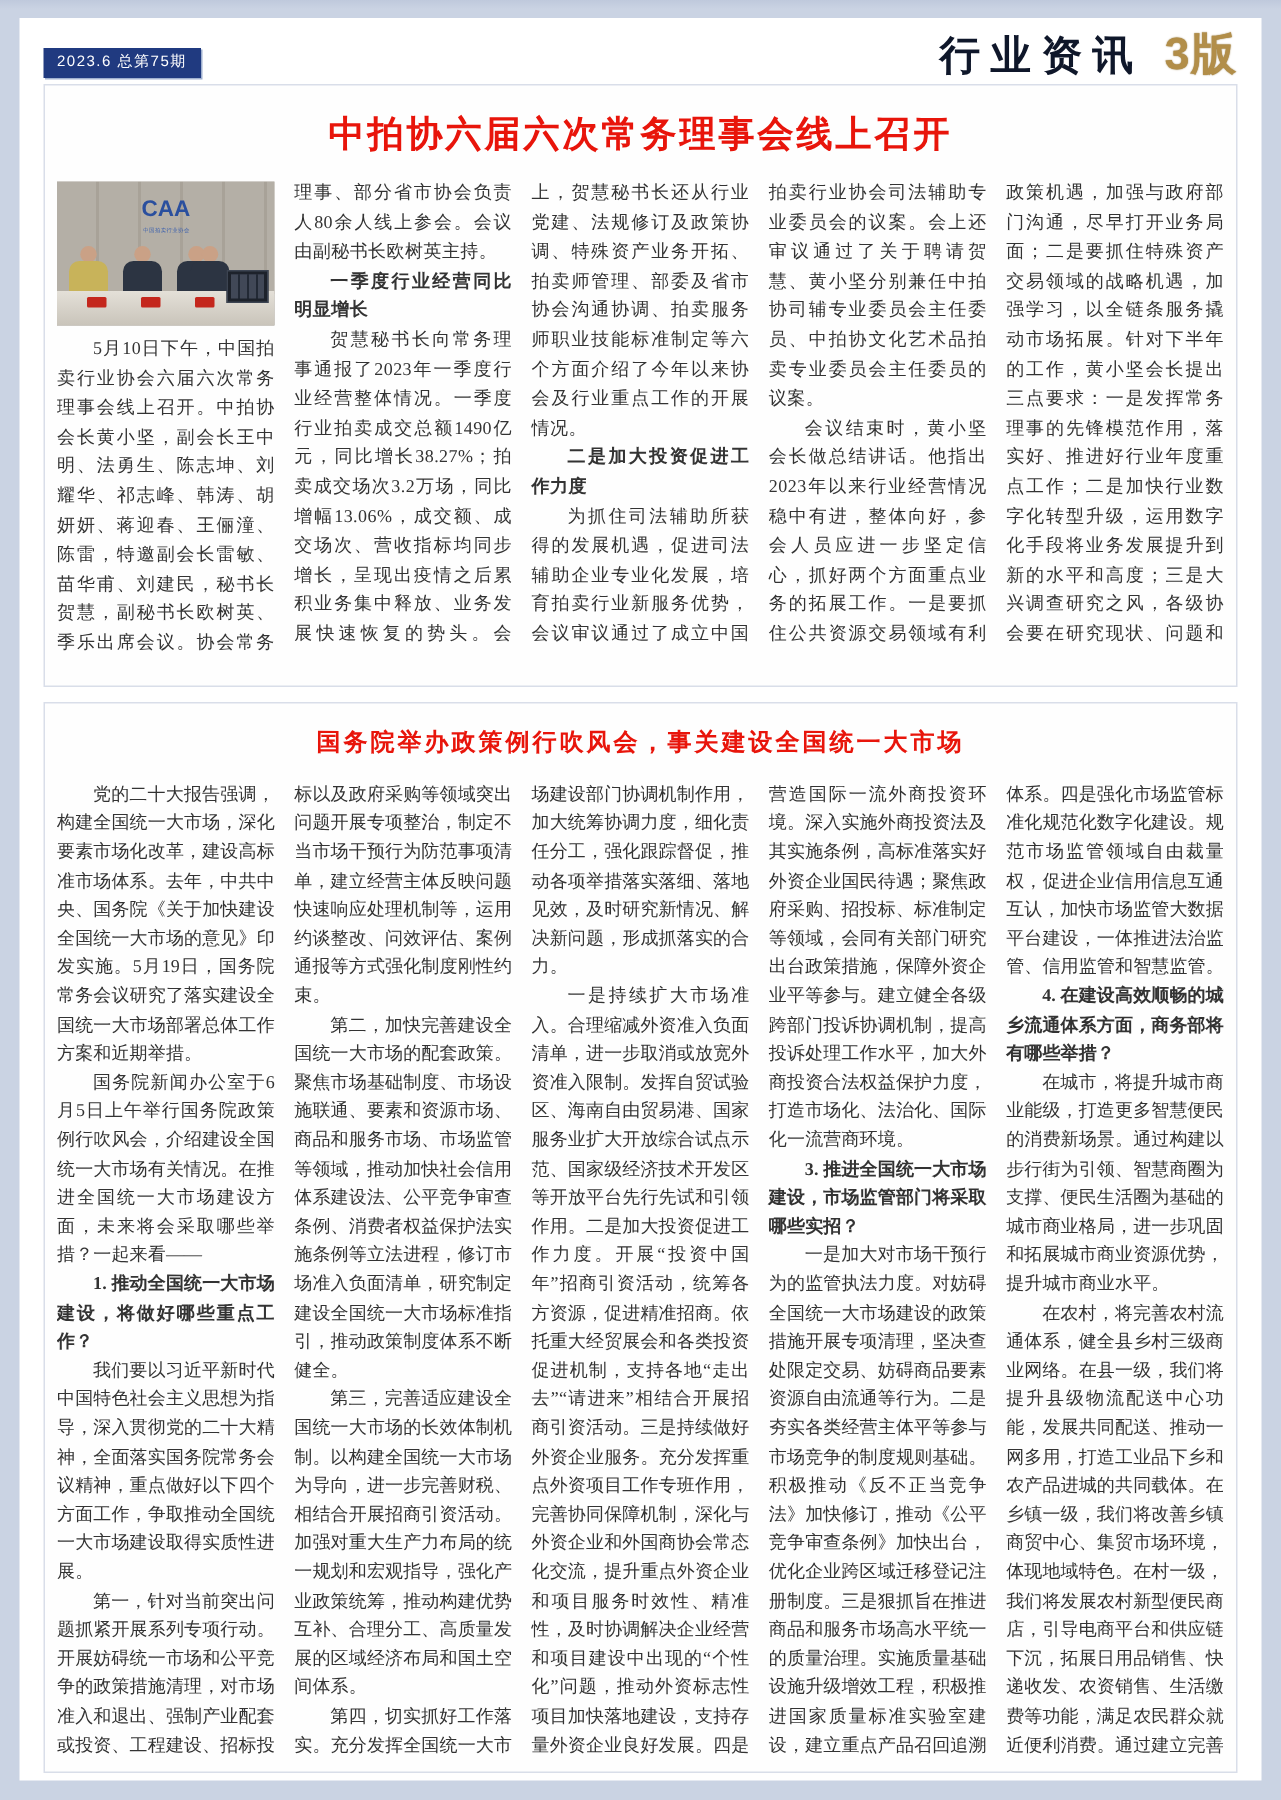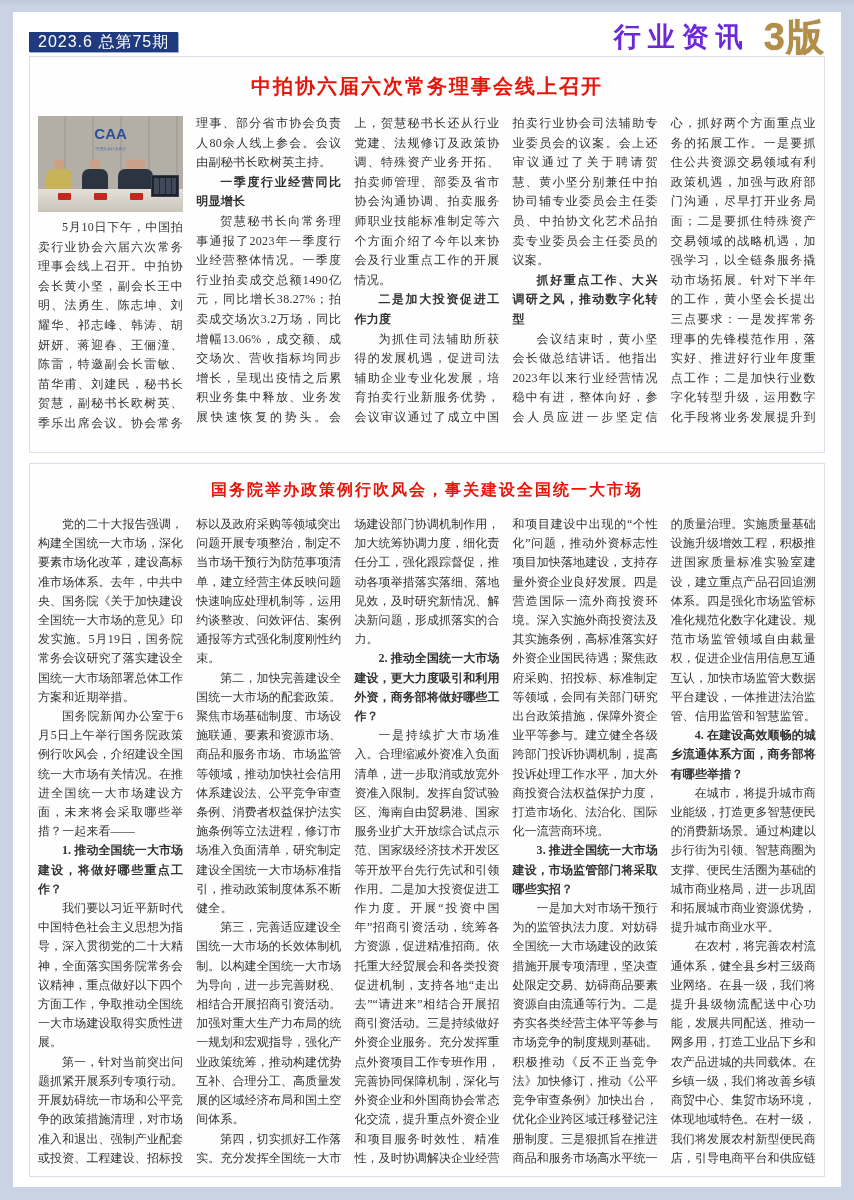--- a/index.html
+++ b/index.html
@@ -15,45 +15,45 @@
   }
   .sheet {
     width:100%; height:100%; box-sizing:border-box;
     background:#ffffff; padding:6px 16px 10px 16px;
   }
   
   .hdr { display:flex; justify-content:space-between; align-items:flex-end; height:34px; margin-bottom:4px; }
   .issue-badge {
     background:#203a80; color:#ffffff;
     font-family:"Liberation Sans", sans-serif;
-    font-size:16px; line-height:17px; padding:1px 9px 2px 9px;
+    font-size:10px; line-height:17px; padding:1px 9px 2px 9px;
     letter-spacing:1px; box-shadow:1px 1px 0 #9fb0cf;
   }
   .hdr-right { display:flex; align-items:flex-end; gap:14px; }
   .section-title {
-    color:#6d28d9; font-weight:bold; font-size:27px; line-height:30px;
+    color:#0f172a; font-weight:bold; font-size:27px; line-height:30px;
     letter-spacing:7px; font-family:"Liberation Serif", serif;
   }
   .page-no {
-    color:#b28e49; font-weight:900; font-size:38px; line-height:30px;
+    color:#b28e49; font-weight:900; font-size:30px; line-height:30px;
     font-family:"Liberation Sans", sans-serif; letter-spacing:1px;
     text-shadow:0 0 1px #8a6c2f;
   }
   
   .art-box {
     border:1px solid #d9dee9; background:#fefefe;
     padding:6px 8px 8px 8px; box-sizing:border-box;
   }
   .art-box + .art-box { margin-top:10px; }
   h1.art-title {
     margin:10px 0 14px 0; text-align:center;
     color:#e8150b; font-family:"Liberation Sans", sans-serif;
     font-weight:900; letter-spacing:2px;
   }
-  .t1 { font-size:20px; }
+  .t1 { font-size:24px; }
   .t2 { font-size:16px; }
   
   .cols {
     column-gap:13px; column-count:5;
     text-align:justify; color:#333333; overflow:hidden;
   }
   .cols-a1 { height:330px; font-size:12px; line-height:19.6px; letter-spacing:0.3px; }
   .cols-a2 { height:653px; font-size:12px; line-height:19.2px; letter-spacing:0.1px; }
   p.para { margin:0; text-indent:2em; }
   p.subhead { font-weight:bold; }
@@ -142,37 +142,35 @@
           <div class="name-card" style="left:92px;"></div>
           <div class="laptop">
               <span class="laptop-grid"></span>
             </div>
         </div>
       <p class="para body">5月10日下午，中国拍卖行业协会六届六次常务理事会线上召开。中拍协会长黄小坚，副会长王中明、法勇生、陈志坤、刘耀华、祁志峰、韩涛、胡妍妍、蒋迎春、王俪潼、陈雷，特邀副会长雷敏、苗华甫、刘建民，秘书长贺慧，副秘书长欧树英、季乐出席会议。协会常务理事、部分省市协会负责人80余人线上参会。会议由副秘书长欧树英主持。</p>
           <p class="para subhead">一季度行业经营同比明显增长</p>
           <p class="para body">贺慧秘书长向常务理事通报了2023年一季度行业经营整体情况。一季度行业拍卖成交总额1490亿元，同比增长38.27%；拍卖成交场次3.2万场，同比增幅13.06%，成交额、成交场次、营收指标均同步增长，呈现出疫情之后累积业务集中释放、业务发展快速恢复的势头。会上，贺慧秘书长还从行业党建、法规修订及政策协调、特殊资产业务开拓、拍卖师管理、部委及省市协会沟通协调、拍卖服务师职业技能标准制定等六个方面介绍了今年以来协会及行业重点工作的开展情况。</p>
           <p class="para subhead">二是加大投资促进工作力度</p>
           <p class="para body">为抓住司法辅助所获得的发展机遇，促进司法辅助企业专业化发展，培育拍卖行业新服务优势，会议审议通过了成立中国拍卖行业协会司法辅助专业委员会的议案。会上还审议通过了关于聘请贺慧、黄小坚分别兼任中拍协司辅专业委员会主任委员、中拍协文化艺术品拍卖专业委员会主任委员的议案。</p>
-          <p class="para subhead">抓好重点工作、大兴调研之风，推动数字化转型</p>
           <p class="para body">会议结束时，黄小坚会长做总结讲话。他指出2023年以来行业经营情况稳中有进，整体向好，参会人员应进一步坚定信心，抓好两个方面重点业务的拓展工作。一是要抓住公共资源交易领域有利政策机遇，加强与政府部门沟通，尽早打开业务局面；二是要抓住特殊资产交易领域的战略机遇，加强学习，以全链条服务撬动市场拓展。针对下半年的工作，黄小坚会长提出三点要求：一是发挥常务理事的先锋模范作用，落实好、推进好行业年度重点工作；二是加快行业数字化转型升级，运用数字化手段将业务发展提升到新的水平和高度；三是大兴调查研究之风，各级协会要在研究现状、问题和策略方面下功夫，切实解决行业痛点、难点问题，促进工作效率的提高。</p>
         </div>
     </div>
 
     <div class="art-box">
       <h1 class="art-title t2">国务院举办政策例行吹风会，事关建设全国统一大市场</h1>
       <div class="cols cols-a2">
           <p class="para body">党的二十大报告强调，构建全国统一大市场，深化要素市场化改革，建设高标准市场体系。去年，中共中央、国务院《关于加快建设全国统一大市场的意见》印发实施。5月19日，国务院常务会议研究了落实建设全国统一大市场部署总体工作方案和近期举措。</p>
           <p class="para body">国务院新闻办公室于6月5日上午举行国务院政策例行吹风会，介绍建设全国统一大市场有关情况。在推进全国统一大市场建设方面，未来将会采取哪些举措？一起来看——</p>
           <p class="para subhead">1. 推动全国统一大市场建设，将做好哪些重点工作？</p>
           <p class="para body">我们要以习近平新时代中国特色社会主义思想为指导，深入贯彻党的二十大精神，全面落实国务院常务会议精神，重点做好以下四个方面工作，争取推动全国统一大市场建设取得实质性进展。</p>
           <p class="para body">第一，针对当前突出问题抓紧开展系列专项行动。开展妨碍统一市场和公平竞争的政策措施清理，对市场准入和退出、强制产业配套或投资、工程建设、招标投标以及政府采购等领域突出问题开展专项整治，制定不当市场干预行为防范事项清单，建立经营主体反映问题快速响应处理机制等，运用约谈整改、问效评估、案例通报等方式强化制度刚性约束。</p>
           <p class="para body">第二，加快完善建设全国统一大市场的配套政策。聚焦市场基础制度、市场设施联通、要素和资源市场、商品和服务市场、市场监管等领域，推动加快社会信用体系建设法、公平竞争审查条例、消费者权益保护法实施条例等立法进程，修订市场准入负面清单，研究制定建设全国统一大市场标准指引，推动政策制度体系不断健全。</p>
           <p class="para body">第三，完善适应建设全国统一大市场的长效体制机制。以构建全国统一大市场为导向，进一步完善财税、相结合开展招商引资活动。加强对重大生产力布局的统一规划和宏观指导，强化产业政策统筹，推动构建优势互补、合理分工、高质量发展的区域经济布局和国土空间体系。</p>
           <p class="para body">第四，切实抓好工作落实。充分发挥全国统一大市场建设部门协调机制作用，加大统筹协调力度，细化责任分工，强化跟踪督促，推动各项举措落实落细、落地见效，及时研究新情况、解决新问题，形成抓落实的合力。</p>
-          <p class="para subhead">2. 推动全国统一大市场建设，更大力度吸引和利用外资，商务部将做好哪些工作？</p>
           <p class="para body">一是持续扩大市场准入。合理缩减外资准入负面清单，进一步取消或放宽外资准入限制。发挥自贸试验区、海南自由贸易港、国家服务业扩大开放综合试点示范、国家级经济技术开发区等开放平台先行先试和引领作用。二是加大投资促进工作力度。开展“投资中国年”招商引资活动，统筹各方资源，促进精准招商。依托重大经贸展会和各类投资促进机制，支持各地“走出去”“请进来”相结合开展招商引资活动。三是持续做好外资企业服务。充分发挥重点外资项目工作专班作用，完善协同保障机制，深化与外资企业和外国商协会常态化交流，提升重点外资企业和项目服务时效性、精准性，及时协调解决企业经营和项目建设中出现的“个性化”问题，推动外资标志性项目加快落地建设，支持存量外资企业良好发展。四是营造国际一流外商投资环境。深入实施外商投资法及其实施条例，高标准落实好外资企业国民待遇；聚焦政府采购、招投标、标准制定等领域，会同有关部门研究出台政策措施，保障外资企业平等参与。建立健全各级跨部门投诉协调机制，提高投诉处理工作水平，加大外商投资合法权益保护力度，打造市场化、法治化、国际化一流营商环境。</p>
           <p class="para subhead">3. 推进全国统一大市场建设，市场监管部门将采取哪些实招？</p>
           <p class="para body">一是加大对市场干预行为的监管执法力度。对妨碍全国统一大市场建设的政策措施开展专项清理，坚决查处限定交易、妨碍商品要素资源自由流通等行为。二是夯实各类经营主体平等参与市场竞争的制度规则基础。积极推动《反不正当竞争法》加快修订，推动《公平竞争审查条例》加快出台，优化企业跨区域迁移登记注册制度。三是狠抓旨在推进商品和服务市场高水平统一的质量治理。实施质量基础设施升级增效工程，积极推进国家质量标准实验室建设，建立重点产品召回追溯体系。四是强化市场监管标准化规范化数字化建设。规范市场监管领域自由裁量权，促进企业信用信息互通互认，加快市场监管大数据平台建设，一体推进法治监管、信用监管和智慧监管。</p>
           <p class="para subhead">4. 在建设高效顺畅的城乡流通体系方面，商务部将有哪些举措？</p>
           <p class="para body">在城市，将提升城市商业能级，打造更多智慧便民的消费新场景。通过构建以步行街为引领、智慧商圈为支撑、便民生活圈为基础的城市商业格局，进一步巩固和拓展城市商业资源优势，提升城市商业水平。</p>
           <p class="para body">在农村，将完善农村流通体系，健全县乡村三级商业网络。在县一级，我们将提升县级物流配送中心功能，发展共同配送、推动一网多用，打造工业品下乡和农产品进城的共同载体。在乡镇一级，我们将改善乡镇商贸中心、集贸市场环境，体现地域特色。在村一级，我们将发展农村新型便民商店，引导电商平台和供应链下沉，拓展日用品销售、快递收发、农资销售、生活缴费等功能，满足农民群众就近便利消费。通过建立完善以县城为中心、乡镇为重点、村为基础的县域商业网络，提升农村商品和服务质量。我们还要加快发展农产品冷链物流，线上线下结合搭建产销对接平台，持续完善农产品流通骨干网络。</p>
         </div>
     </div>
 
   </div>

